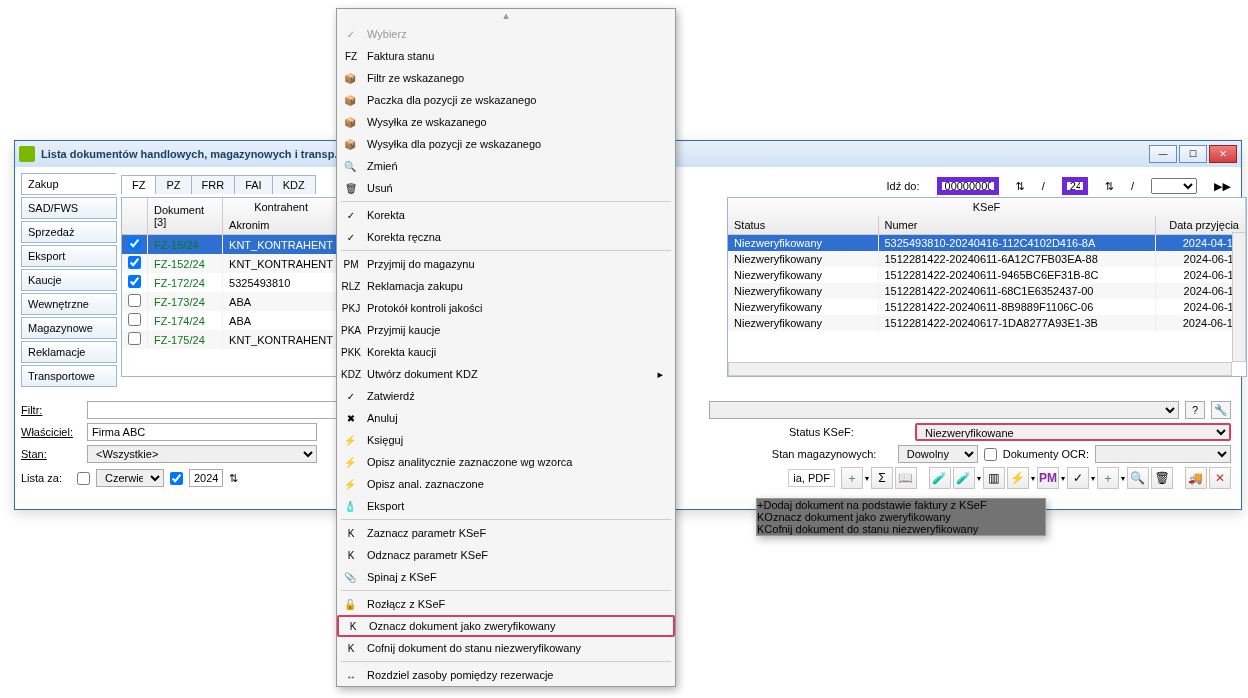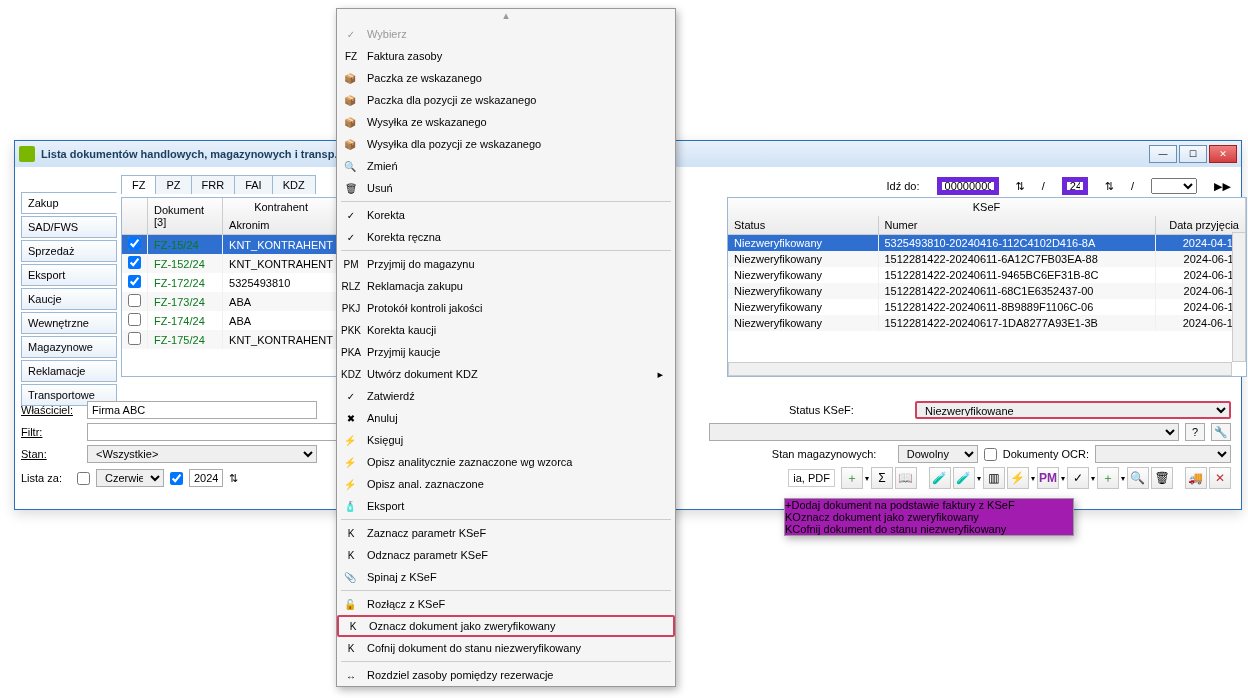--- a/index.html
+++ b/index.html
@@ -6,21 +6,21 @@
 body { background: #fff; width: 1248px; height: 698px; position: relative; overflow: hidden; }
 
 .window { position: absolute; border: 1px solid #2a6fb8; background: #fff; box-shadow: 0 4px 12px rgba(0,0,0,0.15); }
 .titlebar { height: 26px; background: linear-gradient(#e8f1fb, #d0e2f5); display: flex; align-items: center; padding: 0 4px; }
 .titlebar .title-icon { width: 16px; height: 16px; background: #7ab800; border-radius: 2px; margin-right: 6px; }
 .titlebar .title-text { flex: 1; color: #1a3d5c; font-weight: 700; }
 .winbtns { display: flex; gap: 2px; }
 .winbtn { width: 28px; height: 18px; border: 1px solid #6a8fb5; background: linear-gradient(#f5f9fd,#dce9f7); display: flex; align-items: center; justify-content: center; font-size: 9px; cursor: pointer; }
 .winbtn.close { background: linear-gradient(#f08080,#d43f3f); color: #fff; border-color: #a02020; }
 
-.tabs-vert { position: absolute; left: 6px; top: 51px; width: 96px; display: flex; flex-direction: column; gap: 2px; }
+.tabs-vert { position: absolute; left: 6px; top: 32px; width: 96px; display: flex; flex-direction: column; gap: 2px; }
 .vtab { border: 1px solid #9db8d4; background: linear-gradient(#fdfefe,#e9f1f9); padding: 4px 6px; cursor: pointer; }
 .vtab.active { background: #fff; border-right-color: #fff; }
 
 .tabs-horiz { position: absolute; left: 106px; top: 34px; display: flex; }
 .htab { border: 1px solid #9db8d4; border-bottom: none; padding: 3px 10px; background: #f0f5fa; cursor: pointer; margin-right: -1px; }
 .htab.active { background: #fff; font-weight: 400; }
 
 .grid { position: absolute; border: 1px solid #9db8d4; background: #fff; }
 .grid-head { background: linear-gradient(#fdfdfd,#ebebeb); border-bottom: 1px solid #ccc; }
 .grid-head th { border-right: 1px solid #ccc; padding: 3px 6px; font-weight: 400; text-align: left; }
@@ -41,21 +41,21 @@
 .tbtn { width: 22px; height: 22px; border: 1px solid #c5c5c5; background: linear-gradient(#fdfdfd,#ececec); display: flex; align-items: center; justify-content: center; cursor: pointer; font-size: 12px; }
 
 .context-menu { position: absolute; background: #f5f5f5; border: 1px solid #999; box-shadow: 2px 3px 8px rgba(0,0,0,0.3); min-width: 340px; }
 .context-menu .mi { display: flex; align-items: center; height: 22px; padding: 0 12px 0 30px; position: relative; cursor: pointer; }
 .context-menu .mi.disabled { color: #999; cursor: default; }
 .context-menu .mi .mi-icon { position: absolute; left: 6px; width: 16px; height: 16px; display: flex; align-items: center; justify-content: center; font-size: 10px; }
 .context-menu .sep { height: 1px; background: #ccc; margin: 2px 4px; }
 .context-menu .mi.highlighted { border: 2px solid #d43f5f; border-radius: 2px; }
 .context-menu .mi .arrow { margin-left: auto; }
 
-.sub-menu { position: absolute; background: #a21caf; border: 1px solid #999; box-shadow: 2px 3px 8px rgba(0,0,0,0.3); min-width: 290px; margin-left: 28px; }
+.sub-menu { position: absolute; background: #737373; border: 1px solid #999; box-shadow: 2px 3px 8px rgba(0,0,0,0.3); min-width: 290px; }
 
 .scroll-stub { position:absolute; background:#f0f0f0; border:1px solid #ccc; }
 .help-btn { width:20px; height:18px; border:1px solid #aaa; background:#f5f5f5; display:inline-flex; align-items:center; justify-content:center; cursor:pointer; }
 
 .red-box { border: 2px solid #d43f5f !important; border-radius: 2px; }
 </style>
 </head>
 <body>
 
 <div class="window" style="left:14px; top:140px; width:1228px; height:370px;">
@@ -192,33 +192,33 @@
             <td style="text-align:right;">2024-06-17</td>
           </tr>
         </tbody>
     </table>
     <div class="scroll-stub" style="right:0; top:34px; bottom:14px; width:14px;"></div>
     <div class="scroll-stub" style="left:0; right:14px; bottom:0; height:14px;"></div>
   </div>
 
   <div class="filters" style="top:260px;">
     <div class="row">
-      <label>Właściciel:</label>
-      <input type="text" style="width: 230px;" value="Firma ABC">
-      <div style="flex:1"></div>
-      <span style="width:120px;">Status KSeF:</span>
-      <select style="width:316px;" class="red-box"><option>Niezweryfikowane</option></select>
-    </div>
-    <div class="row">
       <label>Filtr:</label>
       <input type="text" style="width: 560px;">
       <div style="flex:1"></div>
       <select style="width:470px;"><option></option></select>
       <span class="help-btn">?</span>
       <span class="help-btn">🔧</span>
+    </div>
+    <div class="row">
+      <label>Właściciel:</label>
+      <input type="text" style="width: 230px;" value="Firma ABC">
+      <div style="flex:1"></div>
+      <span style="width:120px;">Status KSeF:</span>
+      <select style="width:316px;" class="red-box"><option>Niezweryfikowane</option></select>
     </div>
     <div class="row">
       <label>Stan:</label>
       <select style="width:230px;"><option>&lt;Wszystkie&gt;</option></select>
       <div style="flex:1"></div>
       <span style="width:120px;">Stan magazynowych:</span>
       <select style="width:80px;"><option>Dowolny</option></select>
       <input type="checkbox" style="">
       <span>Dokumenty OCR:</span>
       <select style="width:136px;"><option></option></select>
@@ -261,25 +261,25 @@
 </div>
 
 <div class="context-menu" style="left:336px; top:8px;" id="ctxmenu">
   <div style="text-align:center; color:#999; height:14px;">▴</div>
 <div class="mi disabled">
       <span class="mi-icon">✓</span>
       <span>Wybierz</span>
     </div>
     <div class="mi">
       <span class="mi-icon">FZ</span>
-      <span>Faktura zasoby</span>
+      <span>Faktura stanu</span>
     </div>
     <div class="mi">
       <span class="mi-icon">📦</span>
-      <span>Paczka ze wskazanego</span>
+      <span>Filtr ze wskazanego</span>
     </div>
     <div class="mi">
       <span class="mi-icon">📦</span>
       <span>Paczka dla pozycji ze wskazanego</span>
     </div>
     <div class="mi">
       <span class="mi-icon">📦</span>
       <span>Wysyłka ze wskazanego</span>
     </div>
     <div class="mi">
@@ -310,26 +310,26 @@
     </div>
     <div class="mi">
       <span class="mi-icon">RLZ</span>
       <span>Reklamacja zakupu</span>
     </div>
     <div class="mi">
       <span class="mi-icon">PKJ</span>
       <span>Protokół kontroli jakości</span>
     </div>
     <div class="mi">
+      <span class="mi-icon">PKA</span>
+      <span>Przyjmij kaucje</span>
+    </div>
+    <div class="mi">
       <span class="mi-icon">PKK</span>
       <span>Korekta kaucji</span>
-    </div>
-    <div class="mi">
-      <span class="mi-icon">PKA</span>
-      <span>Przyjmij kaucje</span>
     </div>
     <div class="mi">
       <span class="mi-icon">KDZ</span>
       <span>Utwórz dokument KDZ</span>
       <span class="arrow">▸</span>
     </div>
     <div class="mi">
       <span class="mi-icon">✓</span>
       <span>Zatwierdź</span>
     </div>

